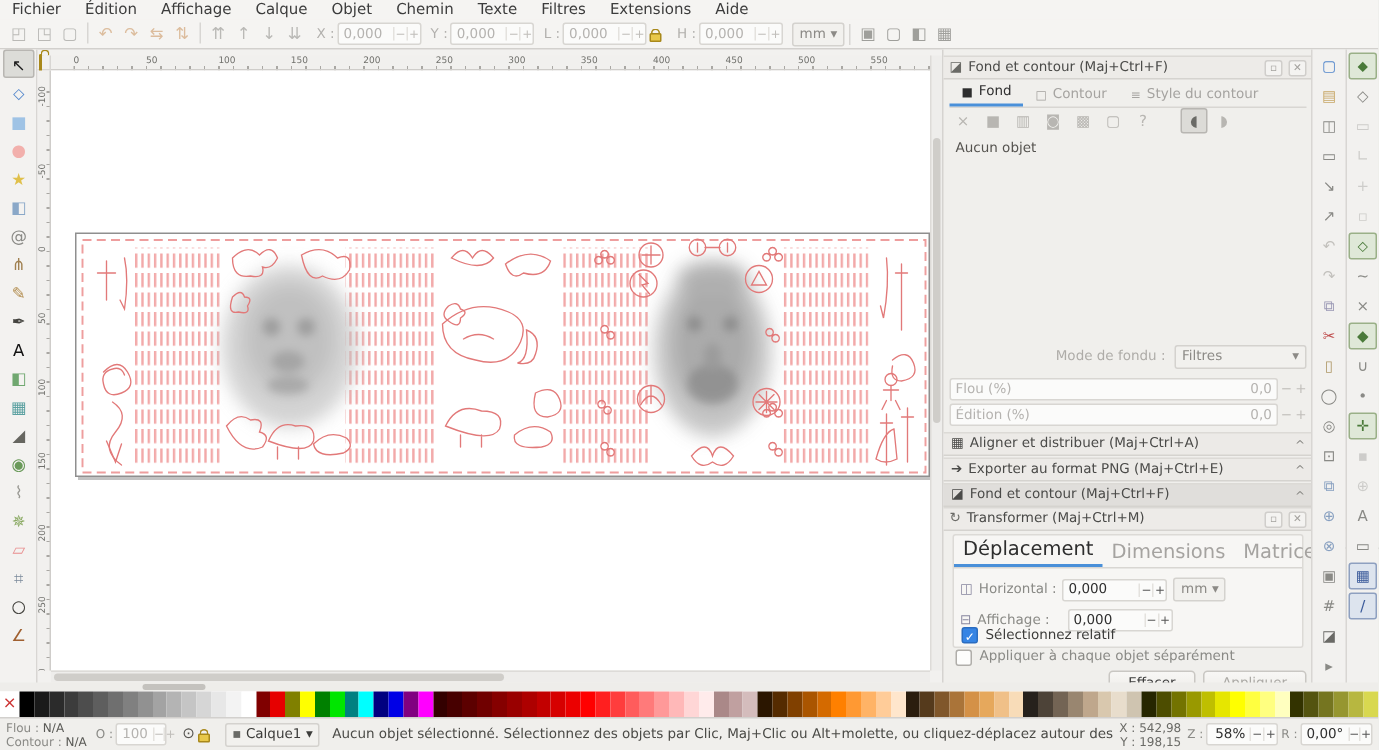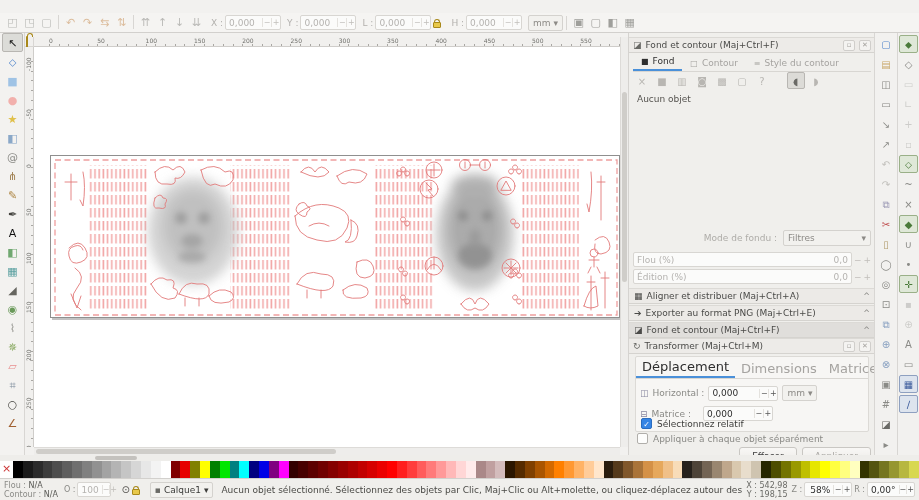--- a/index.html
+++ b/index.html
@@ -77,20 +77,32 @@
   #status-msg{font-size:9px;color:#4a4a46;white-space:nowrap;overflow:hidden;flex:1;}
   .coordpair{text-align:right;line-height:9px;color:#6a6a66;margin:0 4px;}
   .mini-lock{width:8px;height:6px;background:#e8c84a;border:1px solid #a8881a;border-radius:1px;position:relative;margin:4px 4px 0 2px;}
   .mini-lock:before{content:"";position:absolute;top:-4px;left:0px;width:4px;height:3px;border:1px solid #a8881a;border-bottom:none;border-radius:3px 3px 0 0;}
 </style>
 </head>
 <body>
 
 <div id="app">
 
+  <div id="menubar" class="abs">
+      <span class="menu-item">Fichier</span>
+      <span class="menu-item">Édition</span>
+      <span class="menu-item">Affichage</span>
+      <span class="menu-item">Calque</span>
+      <span class="menu-item">Objet</span>
+      <span class="menu-item">Chemin</span>
+      <span class="menu-item">Texte</span>
+      <span class="menu-item">Filtres</span>
+      <span class="menu-item">Extensions</span>
+      <span class="menu-item">Aide</span>
+    </div>
 
   <div id="toolbar" class="abs">
     <span style="width:4px"></span>
     <span id="tb-left" style="display: inline-flex;">
         <span class="tb-icon">◰</span>
         <span class="tb-icon">◳</span>
         <span class="tb-icon">▢</span>
         <span class="tb-sep"></span>
         <span class="tb-icon warm">↶</span>
         <span class="tb-icon warm">↷</span>
@@ -409,33 +421,33 @@
             <span class="step">−</span>
             <span class="step">+</span>
           </span>
         <span class="dropdown">
             <span>mm</span>
             <span>▾</span>
           </span>
       </div>
       <div style="display:flex;align-items:center;gap:4px;margin:5px 4px 0 4px">
         <span style="color:#8a88a0;font-size:9px">⊟</span>
-        <span style="color:#8a8a86">Matrice :</span>
+        <span style="color:#8a8a86">Affichage :</span>
         <span class="entry en" style="width:70px;margin-left:8px">
             <span class="val">0,000</span>
             <span class="step">−</span>
             <span class="step">+</span>
           </span>
       </div>
     </div>
     <div class="abs" style="top:385px;left:12px;display:flex;gap:5px;align-items:center">
       <span class="checkbox checked">✓</span>
       <span style="color:#3c3c3a">Sélectionnez relatif</span>
     </div>
-    <div class="abs" style="top:400px;left:8px;display:flex;gap:5px;align-items:center">
+    <div class="abs" style="top:400px;left:8px;display:flex;gap:5px;align-items:flex-start">
       <span class="checkbox"></span>
       <span style="color:#8a8a86">Appliquer à chaque objet séparément</span>
     </div>
     <div class="abs" style="top:414px;left:0;width:242px;display:flex;justify-content:flex-end;gap:5px">
       <span class="btn">Effacer</span>
       <span class="btn disabled">Appliquer</span>
     </div>
   </div>
 
   <div id="cmdbar" class="abs">

